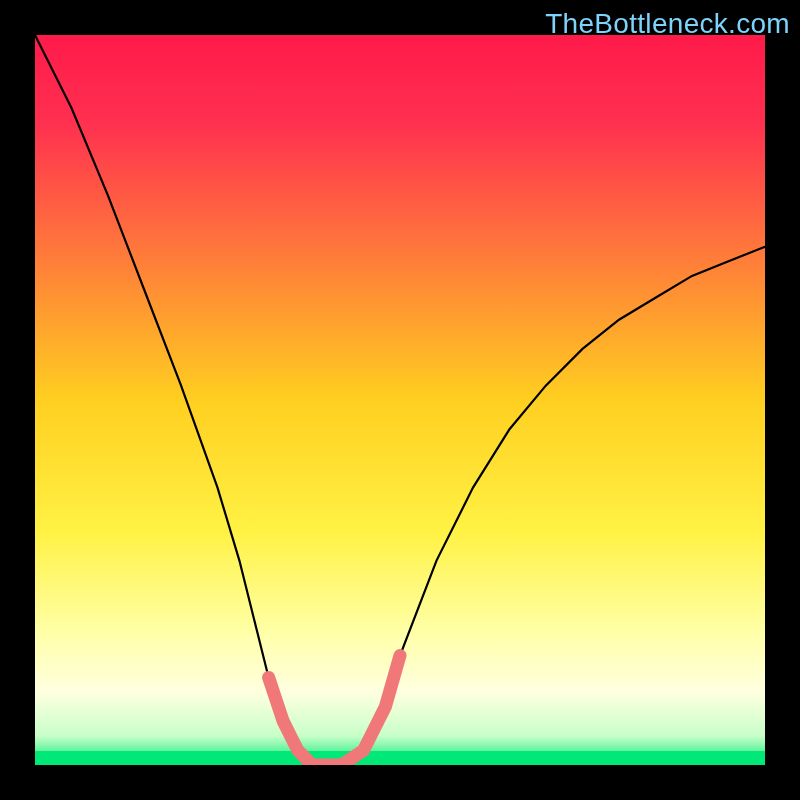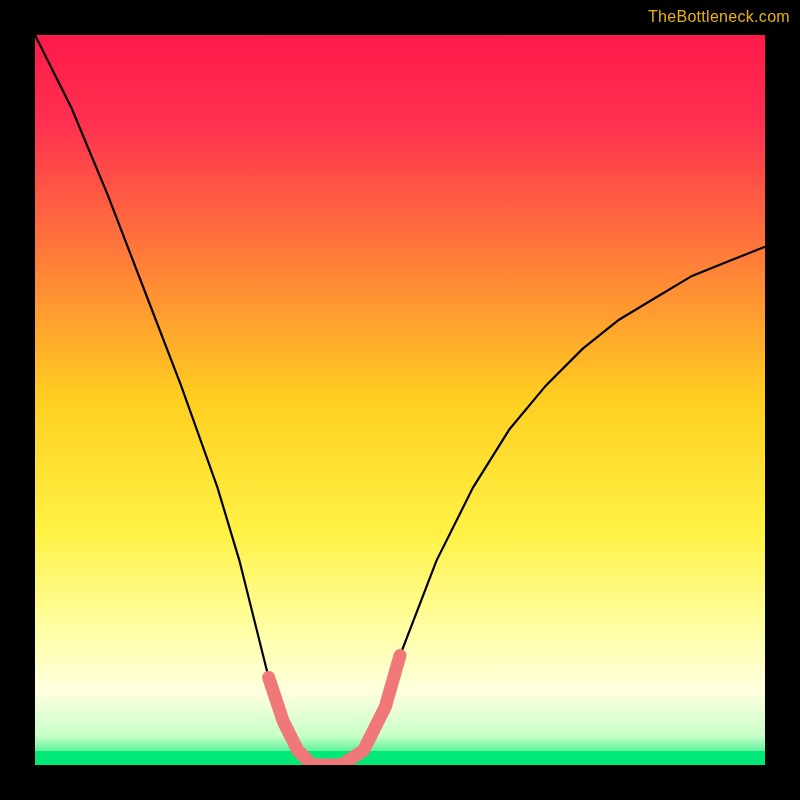--- a/index.html
+++ b/index.html
@@ -22,22 +22,22 @@
       position: absolute;
       left: 0;
       top: 0;
       width: 100%;
       height: 100%;
     }
     .watermark {
       position: absolute;
       top: 8px;
       right: 10px;
-      color: #eab308;
-      font-size: 16px;
+      color: #7dd3fc;
+      font-size: 28px;
       font-weight: 500;
       letter-spacing: 0.3px;
     }
     svg.curve {
       position: absolute;
       left: 0;
       top: 0;
       width: 100%;
       height: 100%;
       pointer-events: none;

